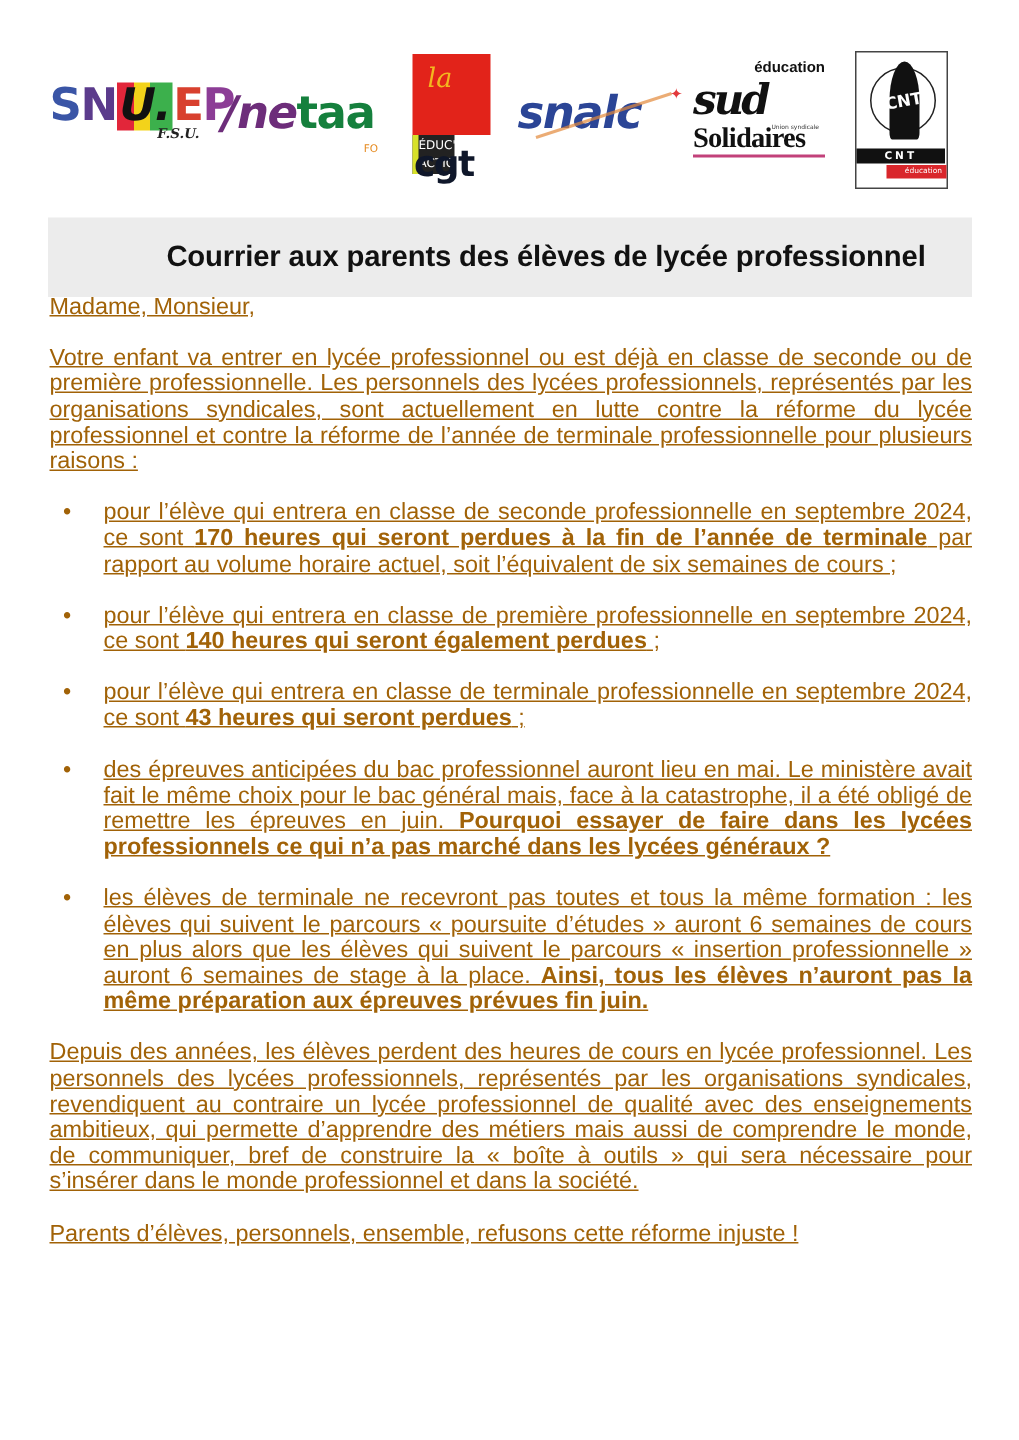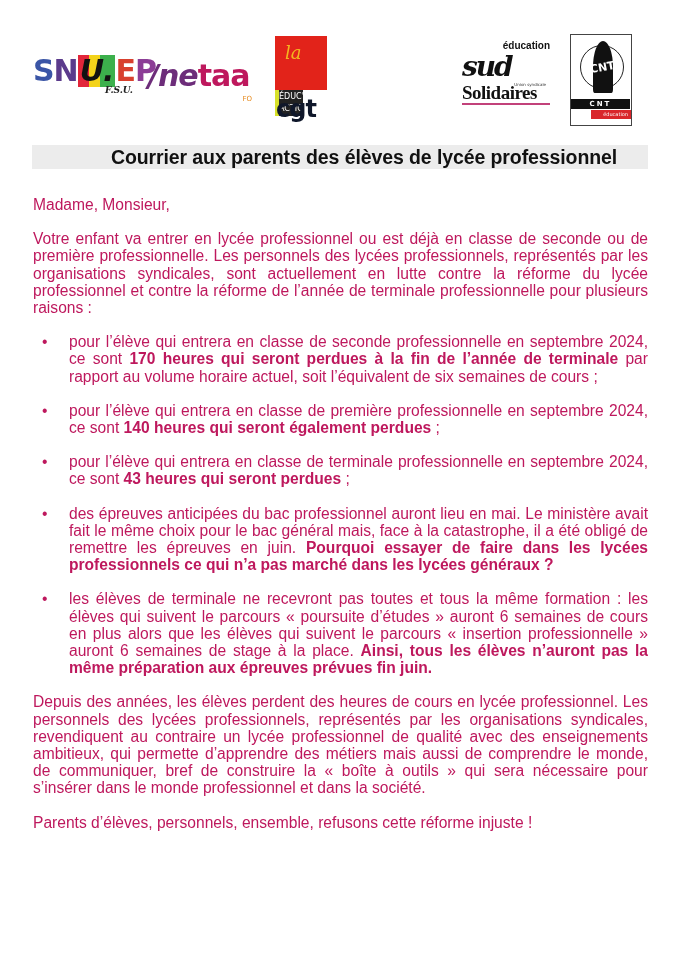--- a/index.html
+++ b/index.html
@@ -15,21 +15,21 @@
     .snuep .s { color: #3a55a6; }
     .snuep .n { color: #5b3b8c; }
     .snuep .u { color: #111; background: linear-gradient(90deg,#e2263a 0 30%,#f3d31a 30% 60%,#3cb04c 60%); padding: 0 2px; font-style: italic; }
     .snuep .e { color: #d8402e; }
     .snuep .p { color: #8c3d96; }
     .snuep .fsu { font-family: "DejaVu Serif", serif; font-style: italic; font-weight: bold; font-size: 9px; color: #222; margin-left: 32px; margin-top: -2px; text-align: right; }
 
     
     .snetaa { left: 148px; top: 28px; width: 110px; height: 45px; }
     .snetaa .word { font-family: "DejaVu Sans", sans-serif; font-weight: bold; font-size: 30px; letter-spacing: -1px; color: #6d2d7a; font-style: italic; }
-    .snetaa .word .etaa { color: #be185d; font-style: normal; }
+    .snetaa .word .etaa { color: #15803d; font-style: normal; }
     .snetaa .fo { position: absolute; right: 6px; bottom: 0; font-size: 7px; font-weight: normal; color: #e68a1e; }
 
     
     .cgt { left: 275px; top: 6px; width: 52px; height: 92px; }
     .cgt .red { width: 52px; height: 54px; background: #e2231a; position: relative; }
     .cgt .la { position: absolute; top: 6px; left: 10px; font-family: "DejaVu Serif", serif; font-style: italic; font-size: 18px; color: #f3b61f; }
     .cgt .cgttxt { position: absolute; top: 30px; left: 1px; font-weight: bold; font-size: 24px; color: #0f172a; letter-spacing: -1px; margin-top: 29px; }
     .cgt .educ { width: 28px; height: 26px; background: #222; color: #fff; font-size: 8px; font-weight: normal; line-height: 12px; text-align: center; padding-top: 1px; border-left: 4px solid #d7e12a; }
 
     
@@ -47,25 +47,25 @@
 
     
     .cnt { left: 570px; top: 4px; width: 62px; height: 92px; border: 1.5px solid #444; background: #fff; }
     .cnt .circle { position: absolute; left: 9px; top: 10px; width: 44px; height: 44px; border: 1.5px solid #222; border-radius: 50%; }
     .cnt .catbody { position: absolute; left: 22px; top: 6px; width: 20px; height: 52px; background: #111; border-radius: 60% 60% 10% 10%; }
     .cnt .catlabel { position: absolute; left: 19px; top: 26px; font-weight: bold; font-size: 11px; color: #fff; transform: rotate(-10deg); }
     .cnt .bar { position: absolute; left: 0; bottom: 16px; width: 59px; height: 10px; background: #111; color: #fff; font-size: 7px; font-weight: bold; text-align: center; line-height: 10px; letter-spacing: 2px; }
     .cnt .bar2 { position: absolute; right: 0; bottom: 6px; width: 40px; height: 9px; background: #d9262b; color: #fff; font-size: 5px; text-align: right; padding-right: 3px; line-height: 9px; }
 
     
-    .title-band { position: absolute; left: 32px; top: 145px; width: 616px; height: 24px; background: #ececec; display: flex; align-items: center; justify-content: center; padding-left: 48px; }
+    .title-band { position: absolute; left: 32px; top: 145px; width: 616px; height: 53px; background: #ececec; display: flex; align-items: center; justify-content: center; padding-left: 48px; }
     .title-band h1 { font-family: "Liberation Sans", sans-serif; font-weight: bold; font-size: 19.5px; color: #111; letter-spacing: -0.1px; }
 
     
-    .content { position: absolute; left: 33px; top: 196px; width: 615px; font-family: "Liberation Sans", sans-serif; font-size: 15.6px; line-height: 17.2px; color: #be185d; }
+    .content { position: absolute; left: 33px; top: 196px; width: 615px; font-family: "Liberation Sans", sans-serif; font-size: 15.6px; line-height: 17.2px; color: #a16207; text-decoration: underline; }
     .content p { text-align: justify; }
     .content .salutation { margin-bottom: 17px; }
     .content .intro { margin-bottom: 17px; }
     .content ul { list-style: none; padding-left: 0; margin-bottom: 17px; }
     .content li { position: relative; padding-left: 36px; text-align: justify; margin-bottom: 17px; }
     .content li:last-child { margin-bottom: 0; }
     .content li .bullet { position: absolute; left: 9px; top: 0; }
     .content b { font-weight: bold; }
     .content .closing { margin-top: 17px; }
   </style>
@@ -90,20 +90,25 @@
   </div>
 
   <div class="logo cgt">
     <div class="red">
       <span class="la">la</span>
       <span class="cgttxt">cgt</span>
     </div>
     <div class="educ">ÉDUC' ACTION</div>
   </div>
 
+  <div class="logo snalc">
+    <div class="swoosh"></div>
+    <div class="word">snalc</div>
+    <div class="star">✦</div>
+  </div>
 
   <div class="logo sud">
     <div class="edu">éducation</div>
     <div class="sudtxt">sud</div>
     <div class="union">Union syndicale</div>
     <div class="solid">Solidaires</div>
   </div>
 
   <div class="logo cnt">
     <div class="circle"></div>

